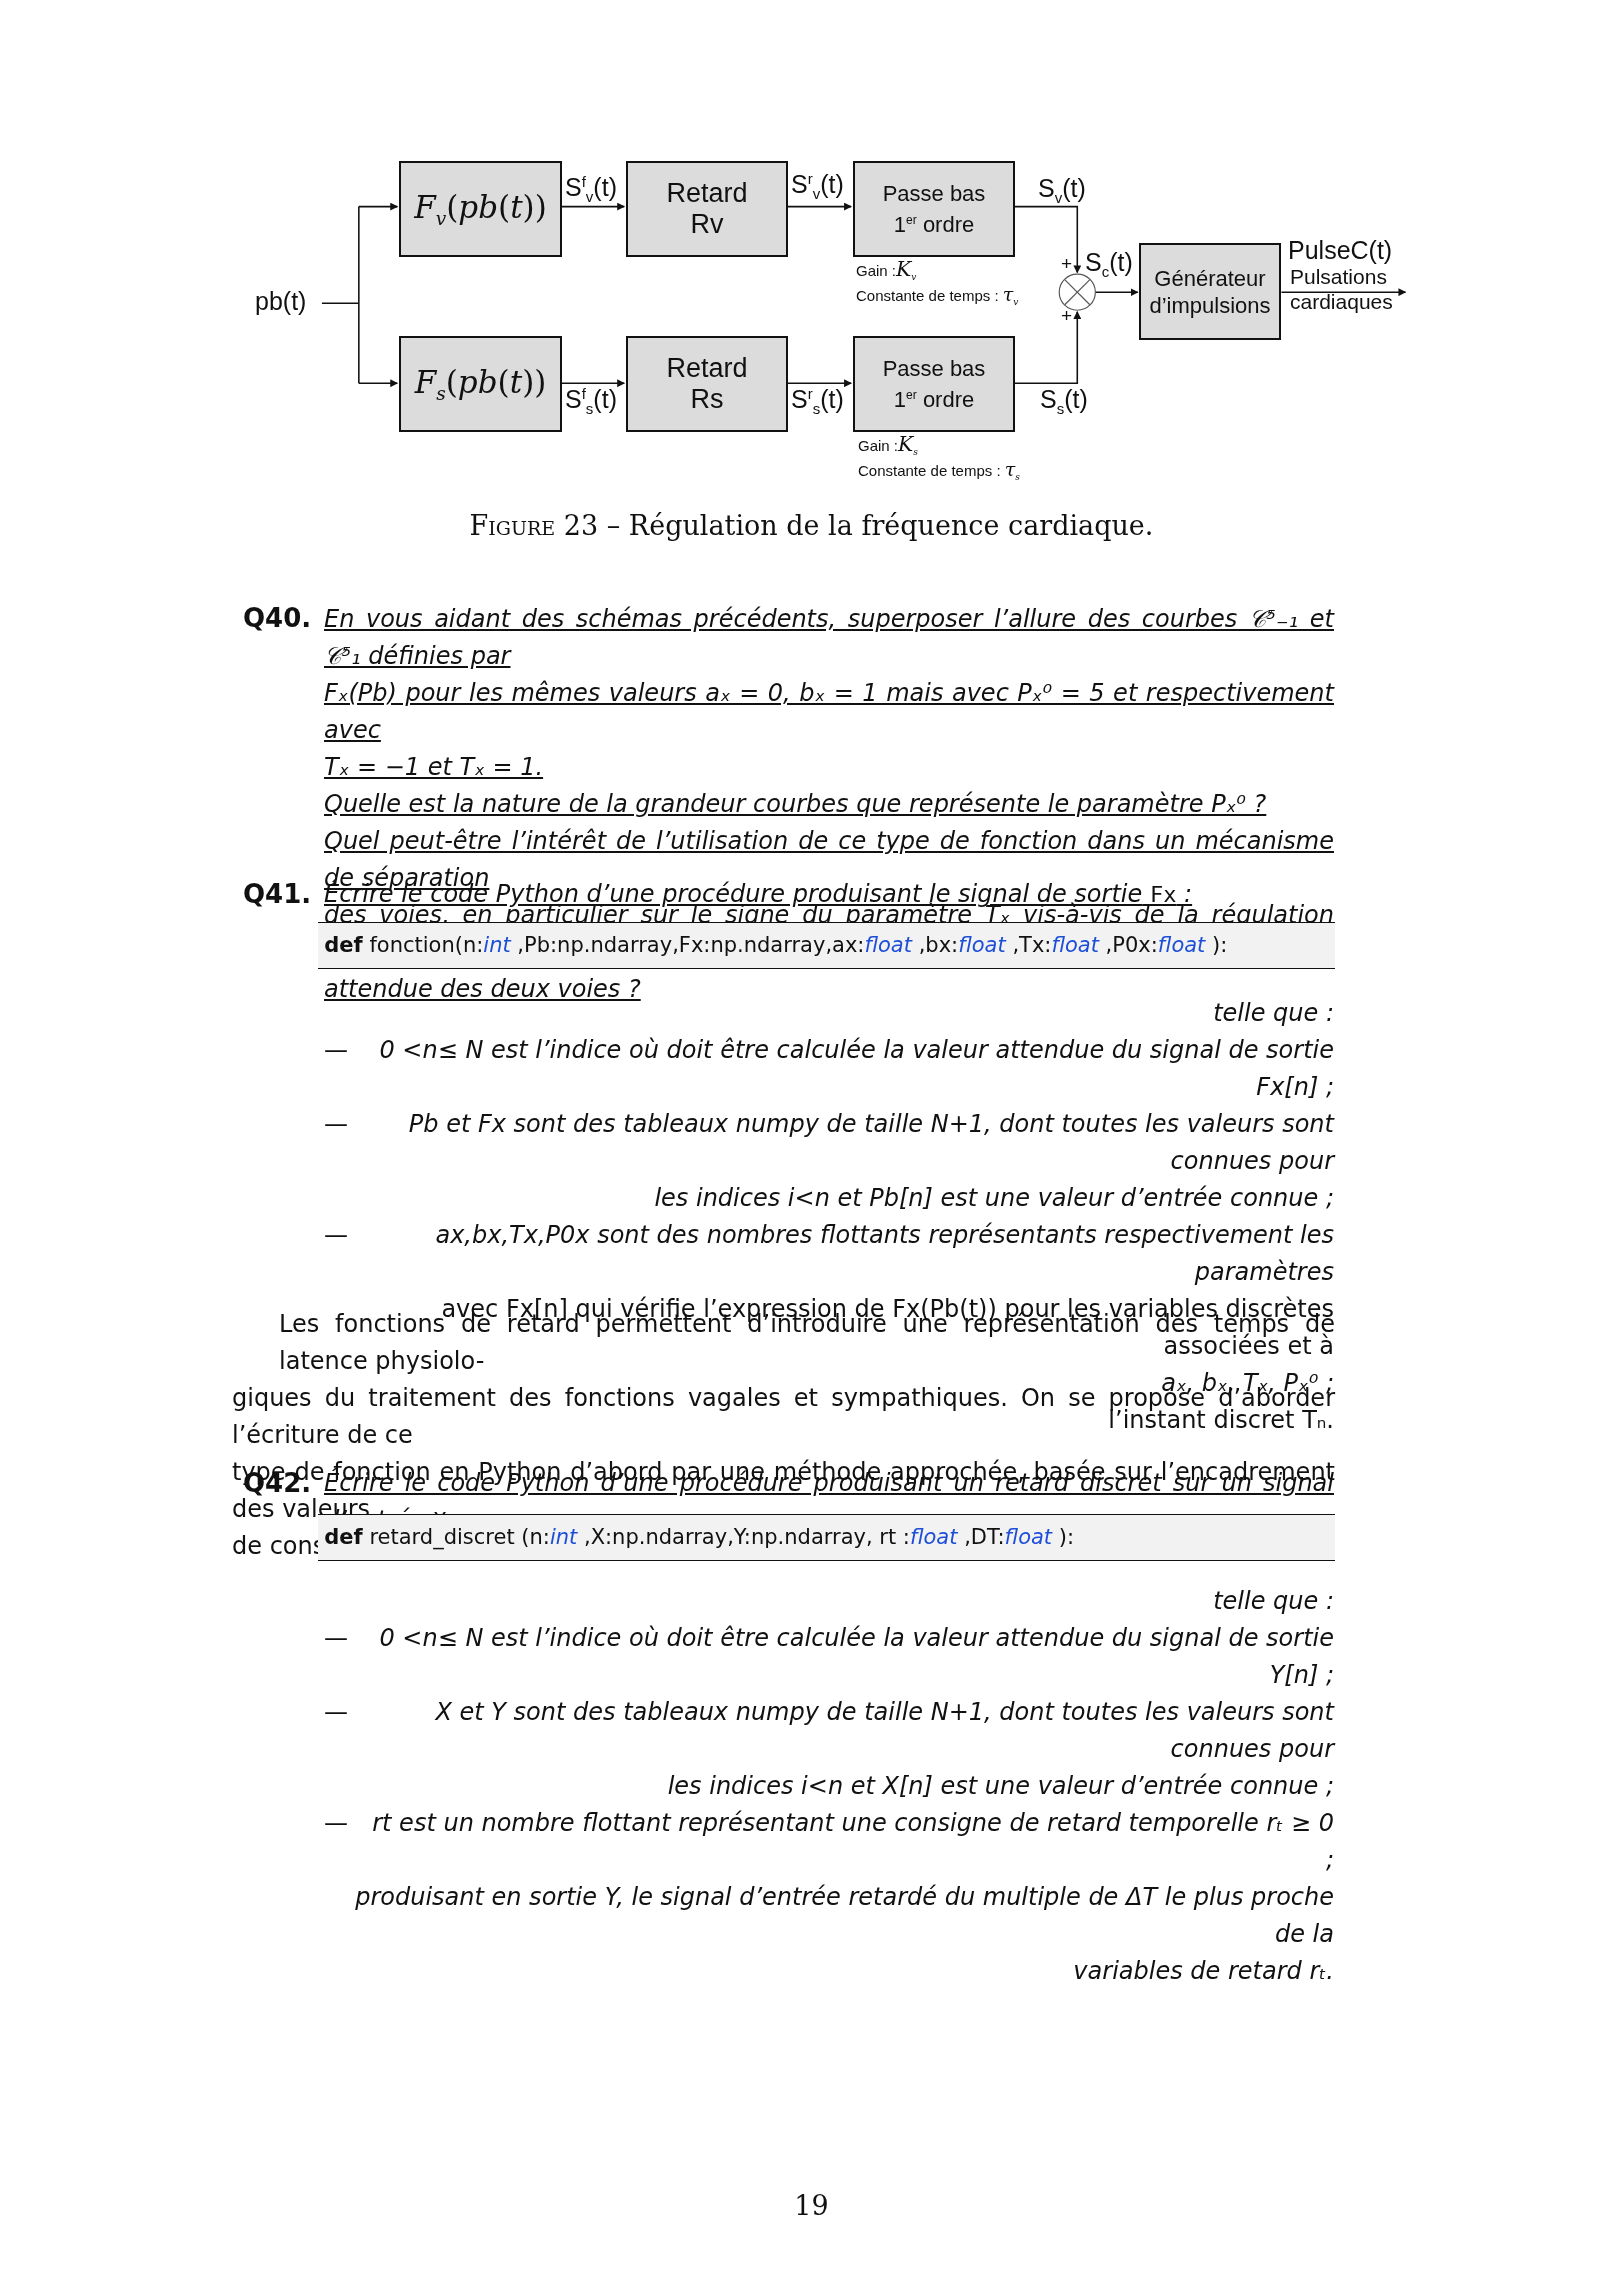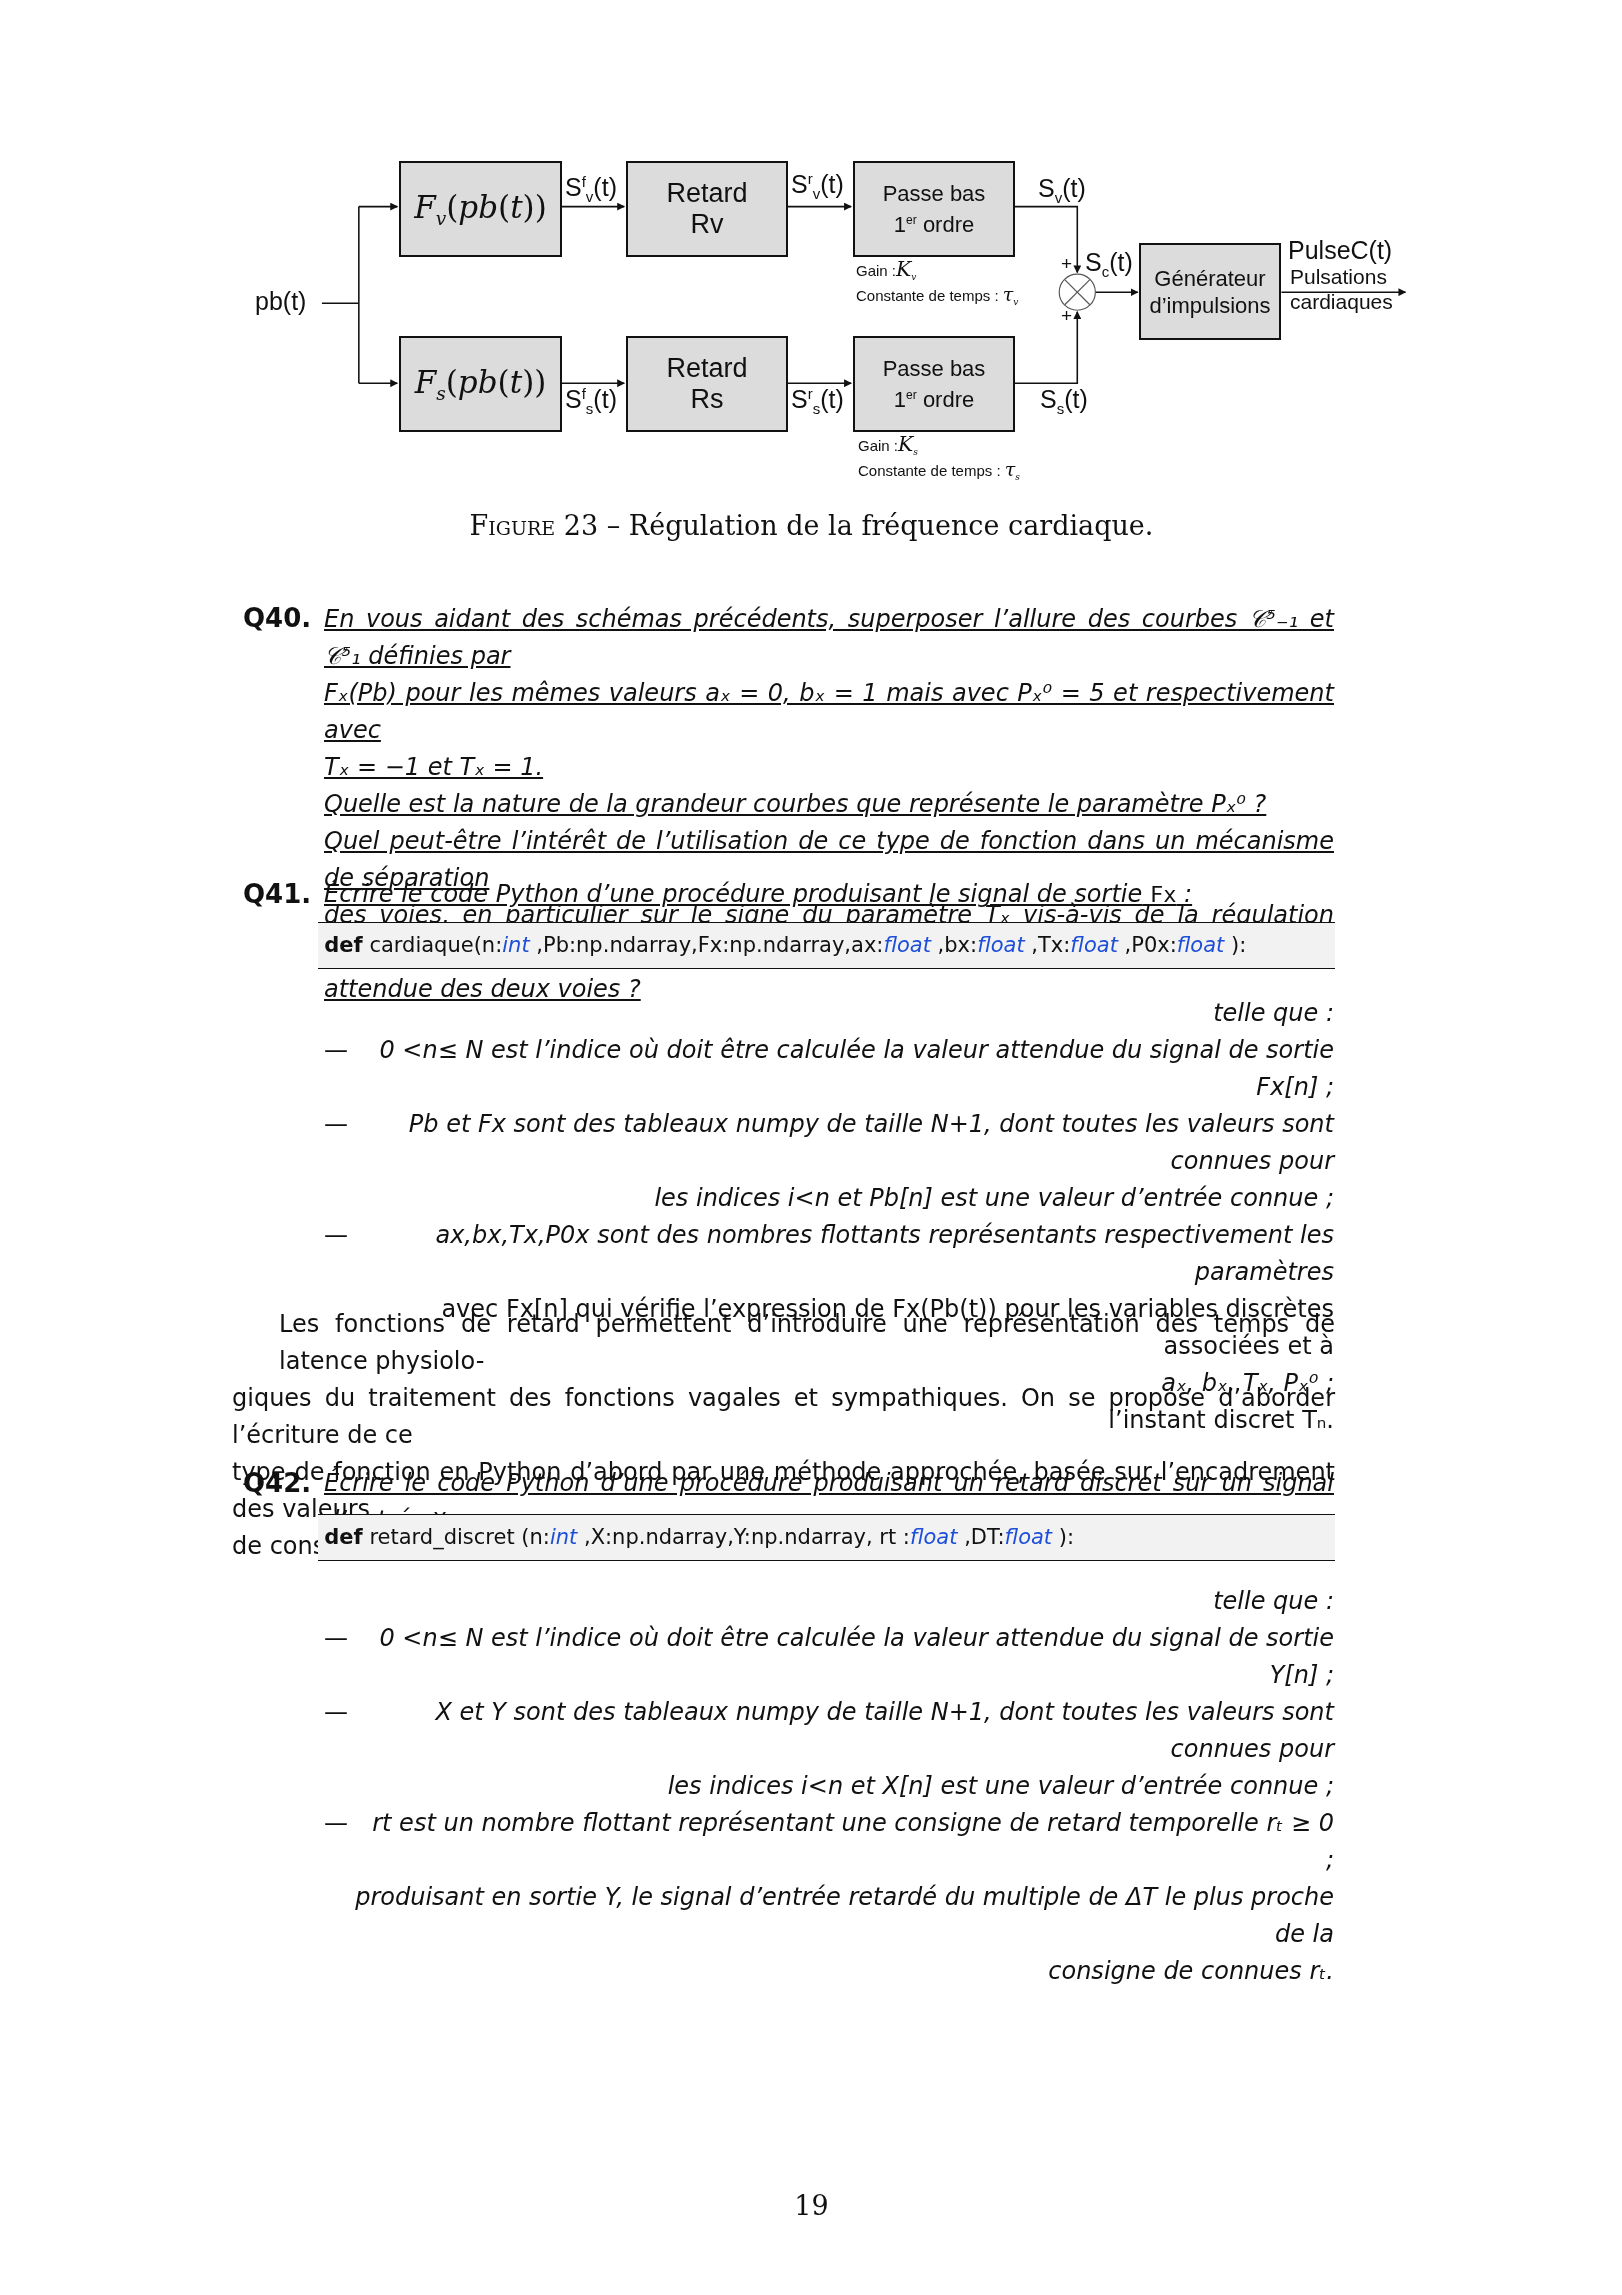--- a/index.html
+++ b/index.html
@@ -149,21 +149,21 @@
   <div>Quelle est la nature de la grandeur courbes que représente le paramètre Pₓ⁰ ?</div>
   <div>Quel peut-être l’intérêt de l’utilisation de ce type de fonction dans un mécanisme de séparation</div>
   <div>des voies, en particulier sur le signe du paramètre Tₓ vis-à-vis de la régulation physiologique</div>
   <div>attendue des deux voies ?</div>
 </div>
 
 <div class="qlabel" style="left:243px;top:879px">Q41.</div>
 <div class="qtext" style="top:876px"><span>Écrire le code Python d’une procédure produisant le signal de sortie</span> <span class="tt">Fx</span><span> :</span></div>
 
 <div class="code" style="top:922px">
-  <span class="kw">def</span><span> cardiaque(n:</span><span class="ty">int</span><span> ,Pb:np.ndarray,Fx:np.ndarray,ax:</span><span class="ty">float</span><span> ,bx:</span><span class="ty">float</span><span> ,Tx:</span><span class="ty">float</span><span> ,P0x:</span><span class="ty">float</span><span> ):</span>
+  <span class="kw">def</span><span> fonction(n:</span><span class="ty">int</span><span> ,Pb:np.ndarray,Fx:np.ndarray,ax:</span><span class="ty">float</span><span> ,bx:</span><span class="ty">float</span><span> ,Tx:</span><span class="ty">float</span><span> ,P0x:</span><span class="ty">float</span><span> ):</span>
 </div>
 
 <div class="list" style="top:995px">
   <div class="line">telle que :</div>
   <div class="line ind"><span class="dash">—</span><span>0 &lt;n≤ N est l’indice où doit être calculée la valeur attendue du signal de sortie Fx[n] ;</span></div>
   <div class="line ind"><span class="dash">—</span><span>Pb et Fx sont des tableaux numpy de taille N+1, dont toutes les valeurs sont connues pour</span></div>
   <div class="line ind"><span>les indices i&lt;n et Pb[n] est une valeur d’entrée connue ;</span></div>
   <div class="line ind"><span class="dash">—</span><span>ax,bx,Tx,P0x sont des nombres flottants représentants respectivement les paramètres</span></div>
   <div class="line" style="font-style:normal">avec  Fx[n] qui vérifie l’expression de Fx(Pb(t)) pour les variables discrètes associées et à</div>
   <div class="line ind"><span>aₓ, bₓ, Tₓ, Pₓ⁰ ;</span></div>
@@ -184,17 +184,17 @@
   <span class="kw">def</span><span>  retard_discret (n:</span><span class="ty">int</span><span> ,X:np.ndarray,Y:np.ndarray, rt :</span><span class="ty">float</span><span> ,DT:</span><span class="ty">float</span><span> ):</span>
 </div>
 
 <div class="list" style="top:1583px">
   <div class="line">telle que :</div>
   <div class="line ind"><span class="dash">—</span><span>0 &lt;n≤ N est l’indice où doit être calculée la valeur attendue du signal de sortie  Y[n] ;</span></div>
   <div class="line ind"><span class="dash">—</span><span>X et Y sont des tableaux numpy de taille N+1, dont toutes les valeurs sont connues pour</span></div>
   <div class="line ind"><span>les indices i&lt;n et X[n] est une valeur d’entrée connue ;</span></div>
   <div class="line ind"><span class="dash">—</span><span>rt est un nombre flottant représentant une consigne de retard temporelle rₜ ≥ 0 ;</span></div>
   <div class="line">produisant en sortie Y, le signal d’entrée retardé du multiple de ΔT le plus proche de la</div>
-  <div class="line">consigne de connues rₜ.</div>
+  <div class="line">variables de retard rₜ.</div>
 </div>
 
 <div class="pageno">19</div>
 
 
 </body></html>

